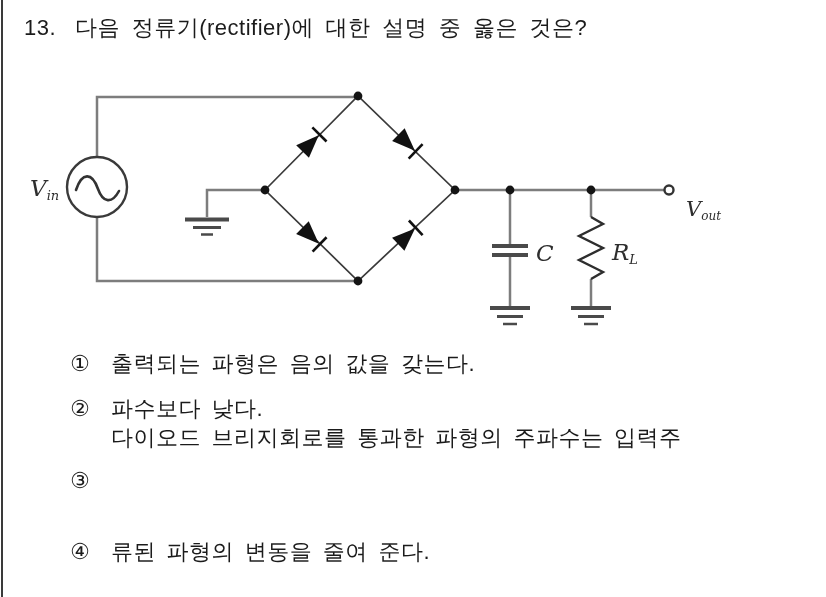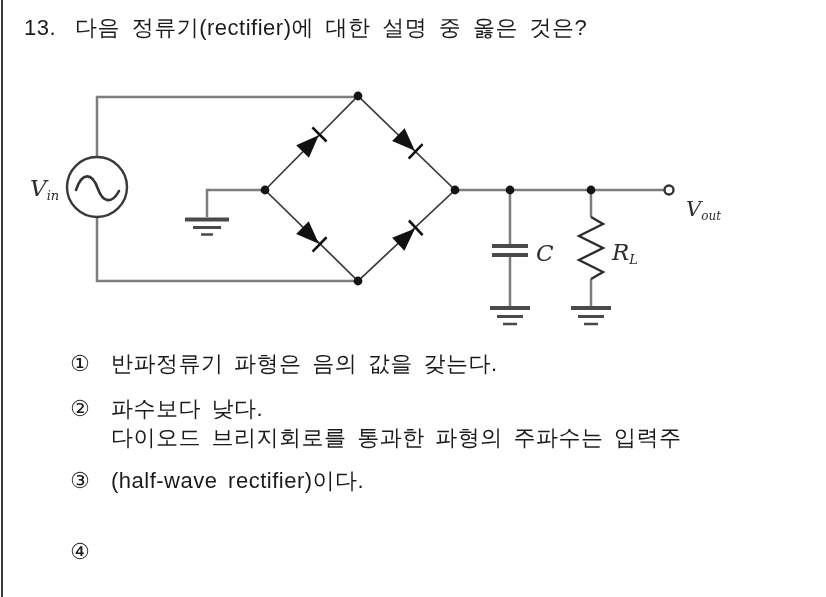--- a/index.html
+++ b/index.html
@@ -139,38 +139,38 @@
       <tspan>R</tspan><tspan dy="4" font-size="13">L</tspan>
     </text>
     <text class="clabel" x="686" y="216" font-size="21">
       <tspan>V</tspan><tspan dy="4" font-size="12">out</tspan>
     </text>
   </svg>
 
   <div class="option" style="top:349px;">
     <span class="marker">①</span>
     <span class="lines">
-      <span class="line">반파정류기 파형은 음의 값을 갖는다.</span>
+      <span class="line">출력되는 파형은 음의 값을 갖는다.</span>
     </span>
   </div>
 
   <div class="option" style="top:394px;">
     <span class="marker">②</span>
     <span class="lines">
       <span class="line">파수보다 낮다.</span>
       <span class="line">다이오드 브리지회로를 통과한 파형의 주파수는 입력주</span>
     </span>
   </div>
 
   <div class="option" style="top:466px;">
     <span class="marker">③</span>
     <span class="lines">
-      <span class="line">(half-wave rectifier)이다.</span>
     </span>
   </div>
 
   <div class="option" style="top:537px;">
     <span class="marker">④</span>
     <span class="lines">
+      <span class="line">류된 파형의 변동을 줄여 준다.</span>
     </span>
   </div>
 
 </div>
 
 </body></html>

